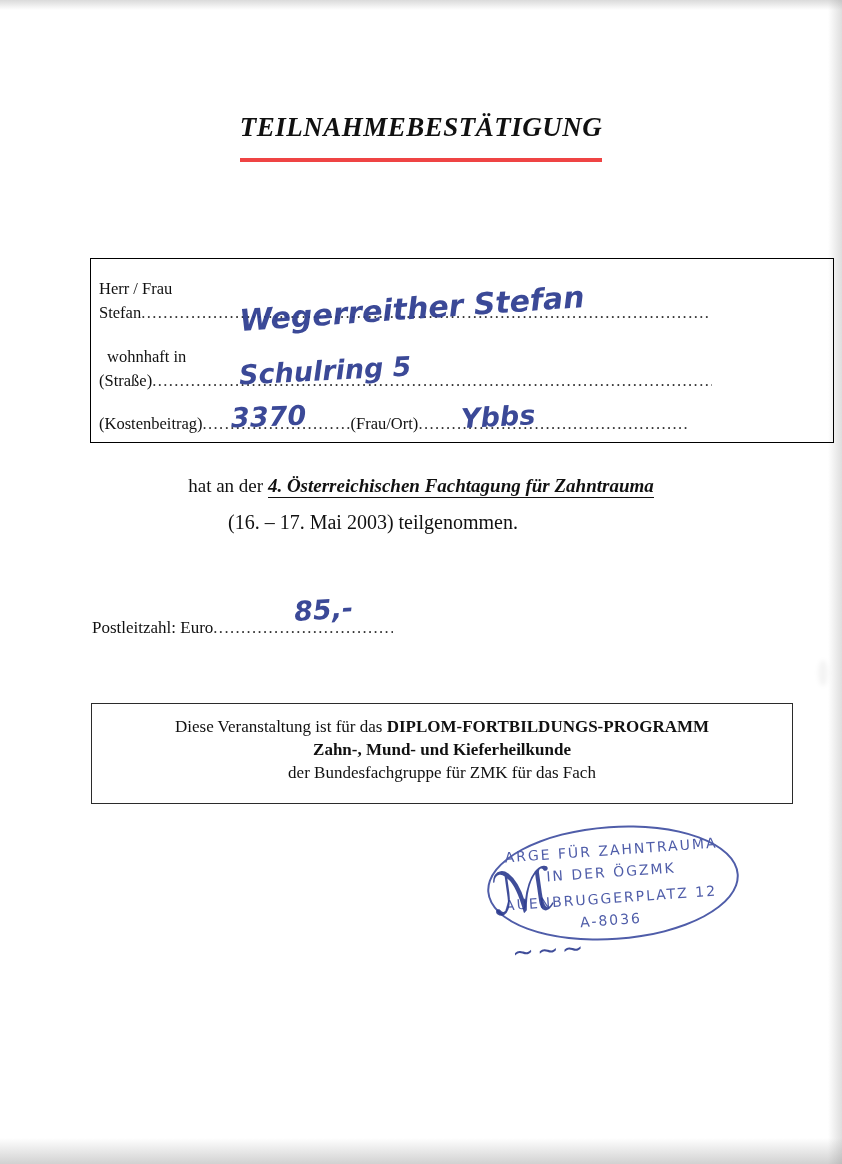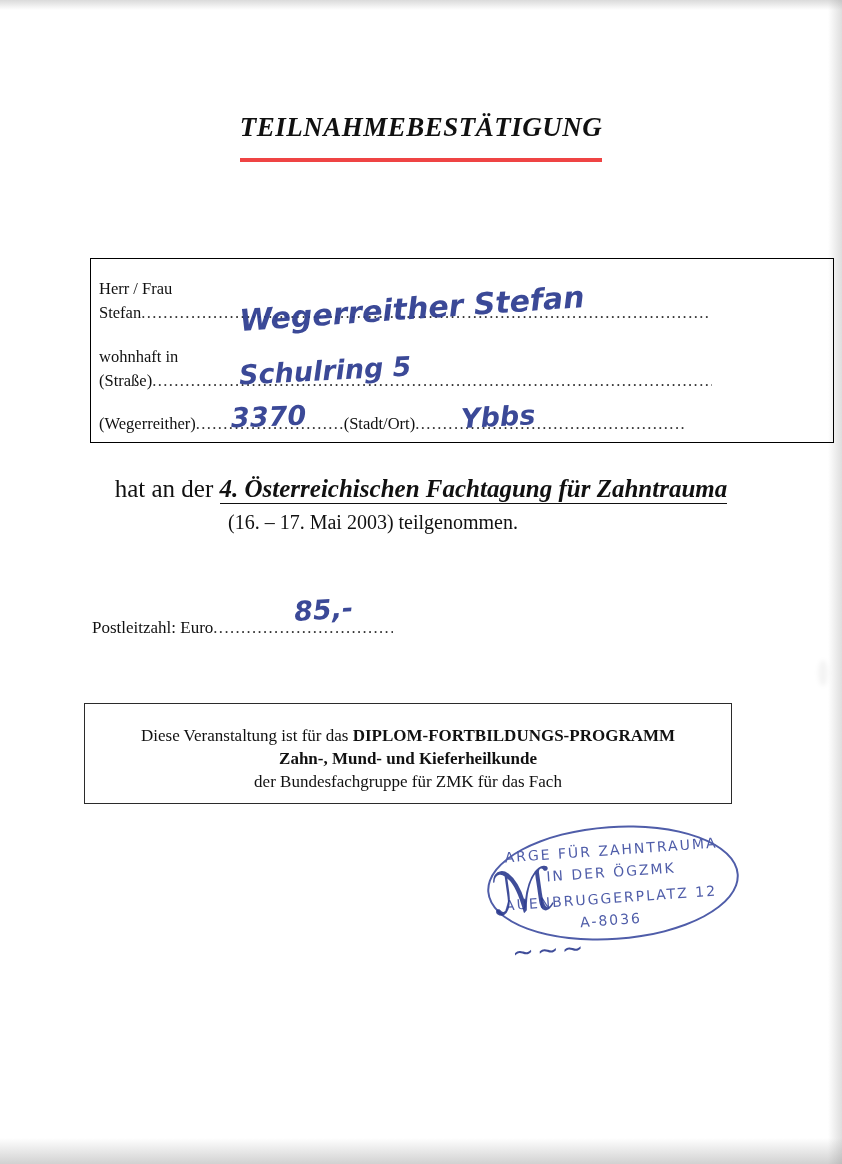--- a/index.html
+++ b/index.html
@@ -83,42 +83,42 @@
     display: inline-block;
     overflow: hidden;
     vertical-align: bottom;
     letter-spacing: 1.4px;
     color: #333;
     font-size: 16.5px;
   }
 
   .lbl-herr { left: 8px; top: 20px; }
   .lbl-doktor { left: 8px; top: 44px; }
-  .lbl-wohn { left: 8px; top: 88px; }
+  .lbl-wohn { left: 16px; top: 88px; }
   .lbl-strasse { left: 8px; top: 112px; }
   .lbl-plz { left: 8px; top: 155px; }
 
   .hand {
     position: absolute;
     font-family: "DejaVu Sans", sans-serif;
     color: #2b3a8f;
     font-style: italic;
     font-weight: 600;
     transform: rotate(-3deg);
     white-space: nowrap;
     opacity: 0.92;
   }
 
   .body-line-1 {
     position: absolute;
     top: 475px;
     left: 0;
     width: 842px;
     text-align: center;
-    font-size: 25px;
+    font-size: 19px;
   }
   .body-line-1 .plain { font-style: normal; }
   .body-line-1 .em {
     font-weight: bold;
     font-style: italic;
     border-bottom: 1.5px solid #111;
     padding-bottom: 1px;
   }
   .body-line-2 {
     position: absolute;
@@ -132,28 +132,28 @@
   .fee-row {
     position: absolute;
     top: 618px;
     left: 92px;
     font-size: 17px;
     white-space: nowrap;
   }
 
   .approval-box {
     position: absolute;
-    left: 84px;
+    left: 91px;
     top: 703px;
-    width: 648px;
+    width: 702px;
     height: 101px;
     border: 1px solid #2b2b2b;
     box-sizing: border-box;
     text-align: center;
-    padding-top: 20px;
+    padding-top: 11px;
   }
   .approval-box div { font-size: 17px; line-height: 23px; }
   .approval-box b { font-weight: bold; }
 
   .stamp {
     position: absolute;
     left: 487px;
     top: 820px;
     width: 258px;
     height: 125px;
@@ -230,21 +230,21 @@
       <span>Stefan</span><span class="dots" style="width:570px;">..........................................................................................................................................................</span>
     </div>
 
     <div class="addr-line lbl-wohn">wohnhaft in</div>
 
     <div class="addr-line lbl-strasse">
       <span>(Straße)</span><span class="dots" style="width:560px;">..........................................................................................................................................................</span>
     </div>
 
     <div class="addr-line lbl-plz">
-      <span>(Wegerreither)</span><span class="dots" style="width:148px;">..........................................................</span><span>(Stadt/Ort)</span><span class="dots" style="width:270px;">..........................................................................................</span>
+      <span>(Kostenbeitrag)</span><span class="dots" style="width:148px;">..........................................................</span><span>(Frau/Ort)</span><span class="dots" style="width:270px;">..........................................................................................</span>
     </div>
 
     <div class="hand" style="left:148px; top:32px; font-size:30px; transform:rotate(-4deg);">Wegerreither Stefan</div>
     <div class="hand" style="left:148px; top:96px; font-size:27px; transform:rotate(-3deg);">Schulring 5</div>
     <div class="hand" style="left:140px; top:142px; font-size:27px; transform:rotate(-2deg);">3370</div>
     <div class="hand" style="left:370px; top:142px; font-size:27px; transform:rotate(-3deg);">Ybbs</div>
   </div>
 
   <div class="body-line-1">
     <span class="plain">hat an der </span><span class="em">4. Österreichischen Fachtagung für Zahntrauma</span>

